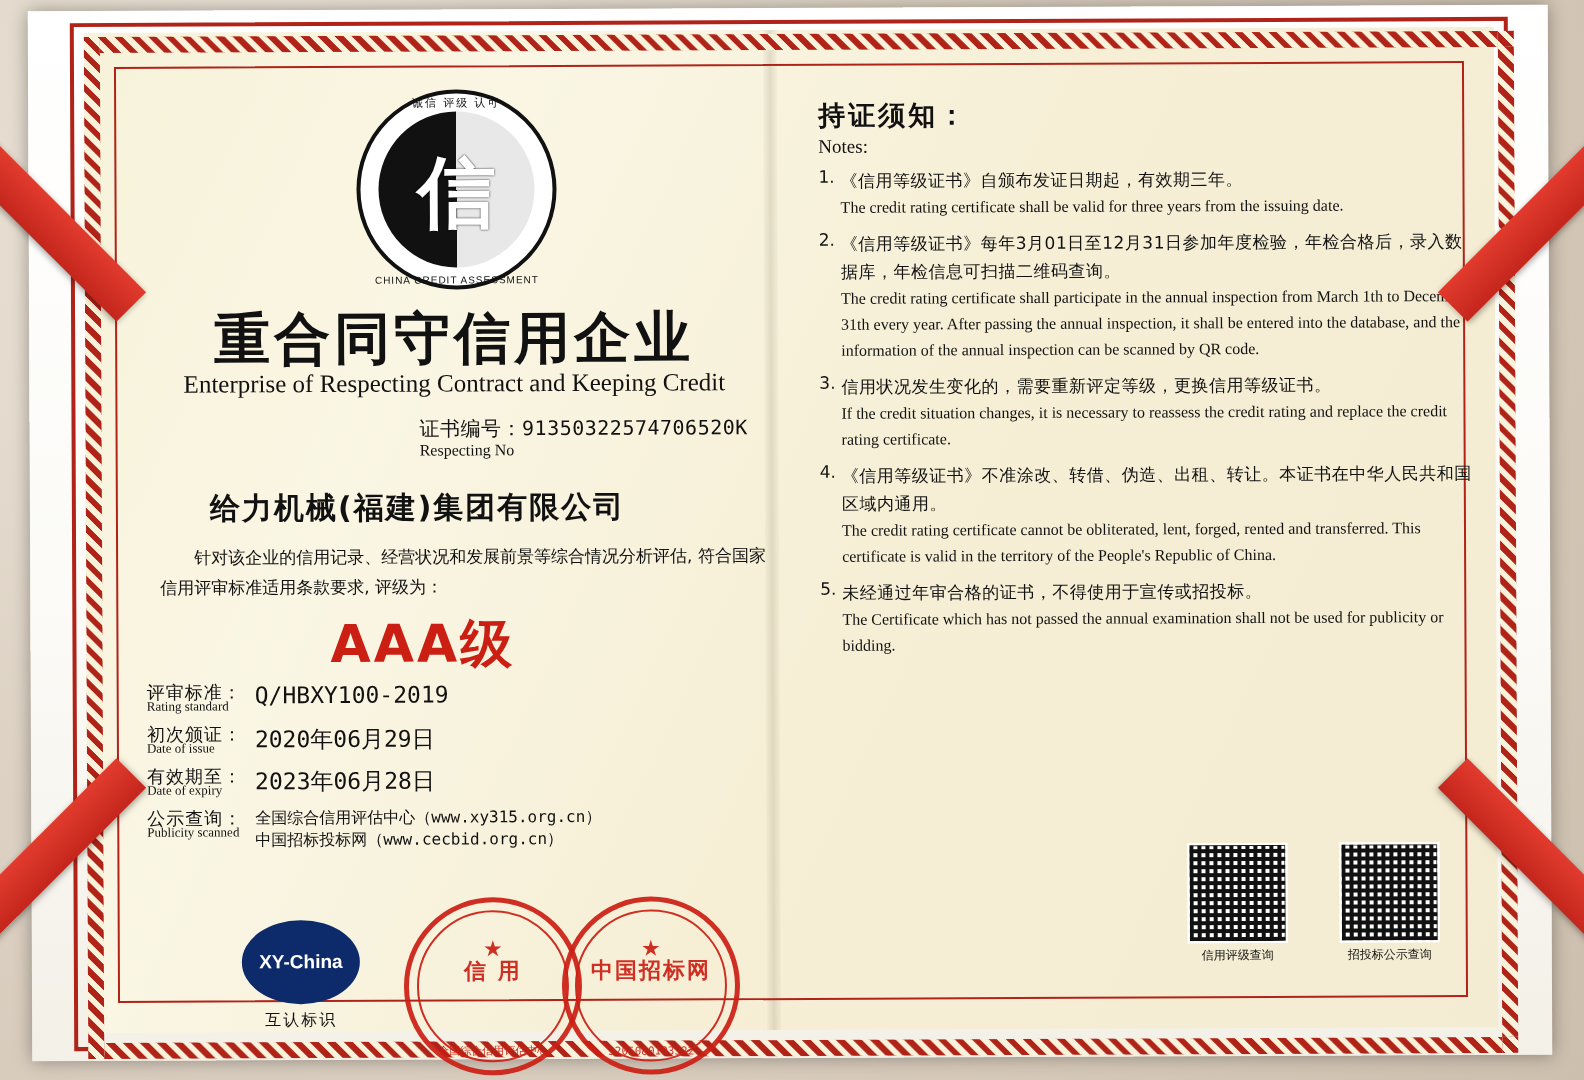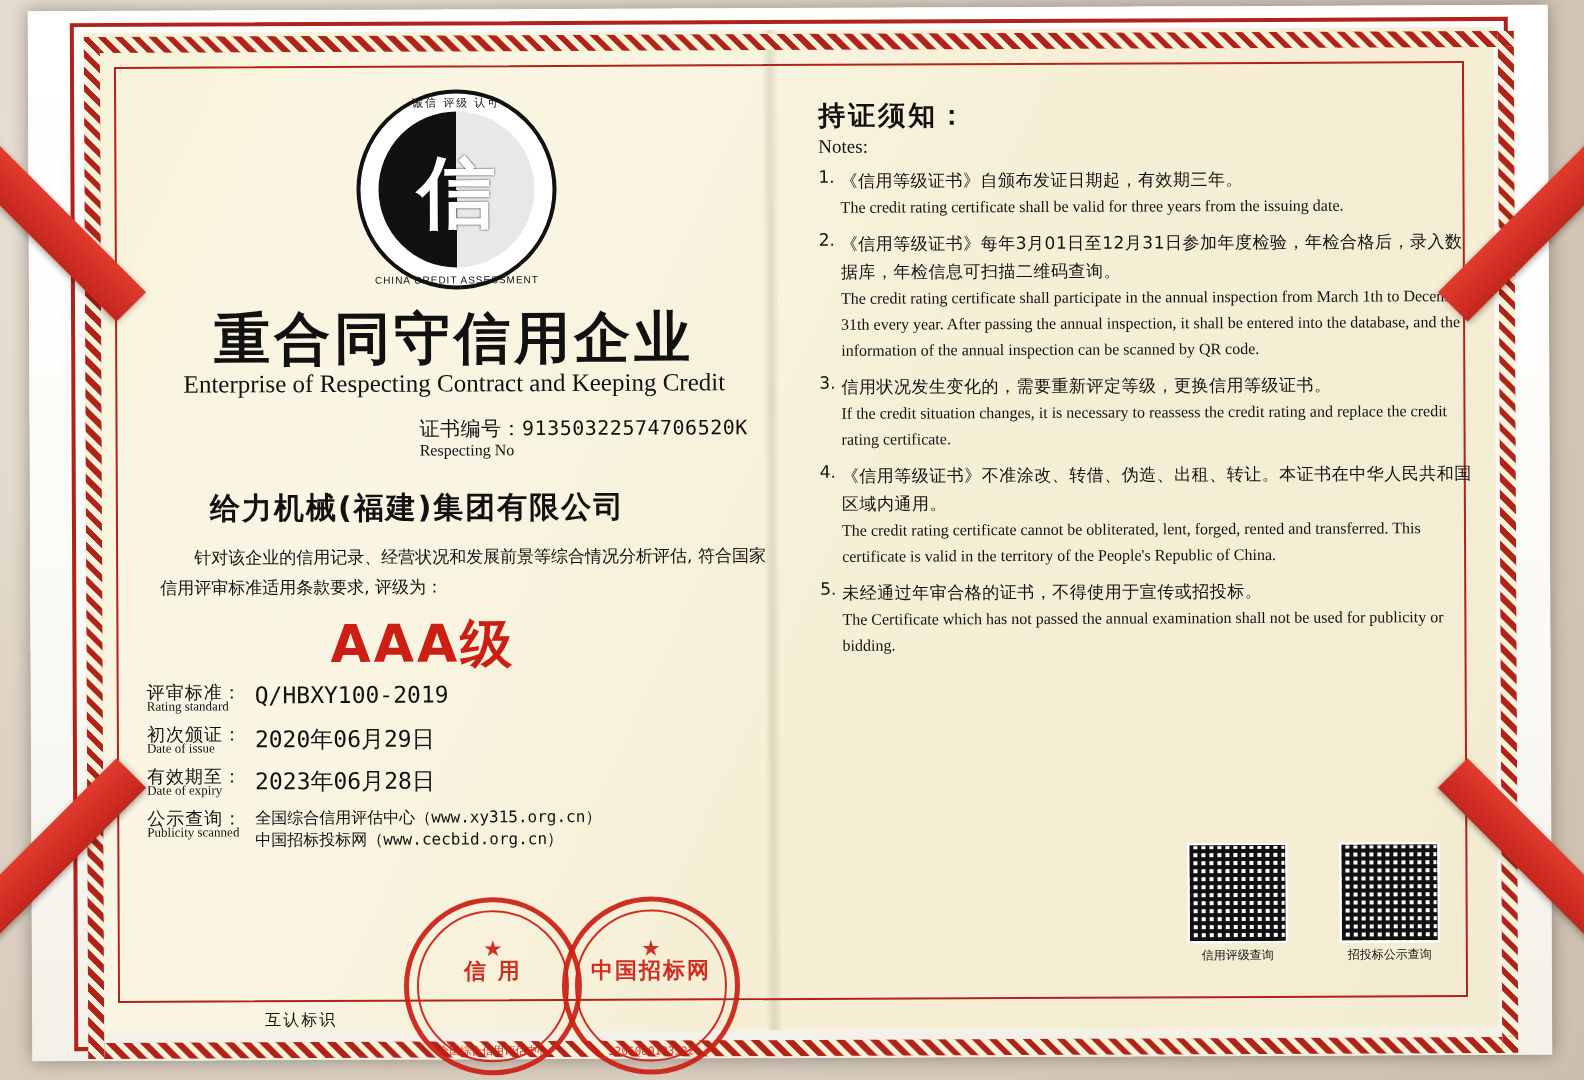--- a/index.html
+++ b/index.html
@@ -226,20 +226,21 @@
 
         <div class="f-row" style="height:54px">
           <span class="f-lab-cn">公示查询：</span>
           <span class="f-lab-en">Publicity scanned</span>
           <span class="f-val" style="font-size:16px">全国综合信用评估中心（www.xy315.org.cn）</span>
           <span class="f-val2" style="font-size:16px">中国招标投标网（www.cecbid.org.cn）</span>
         </div>
 
       </div>
 
+      <div class="seal-xy">XY-China</div>
       <div class="seal-xy-label">互认标识</div>
 
       <div class="seal-red" id="seal1">
         <div class="ring2"></div>
         <div class="star">★</div>
         <div class="txt">信 用</div>
         <div class="bottom">全国综合信用评估中心</div>
       </div>
 
       <div class="seal-red" id="seal2">

